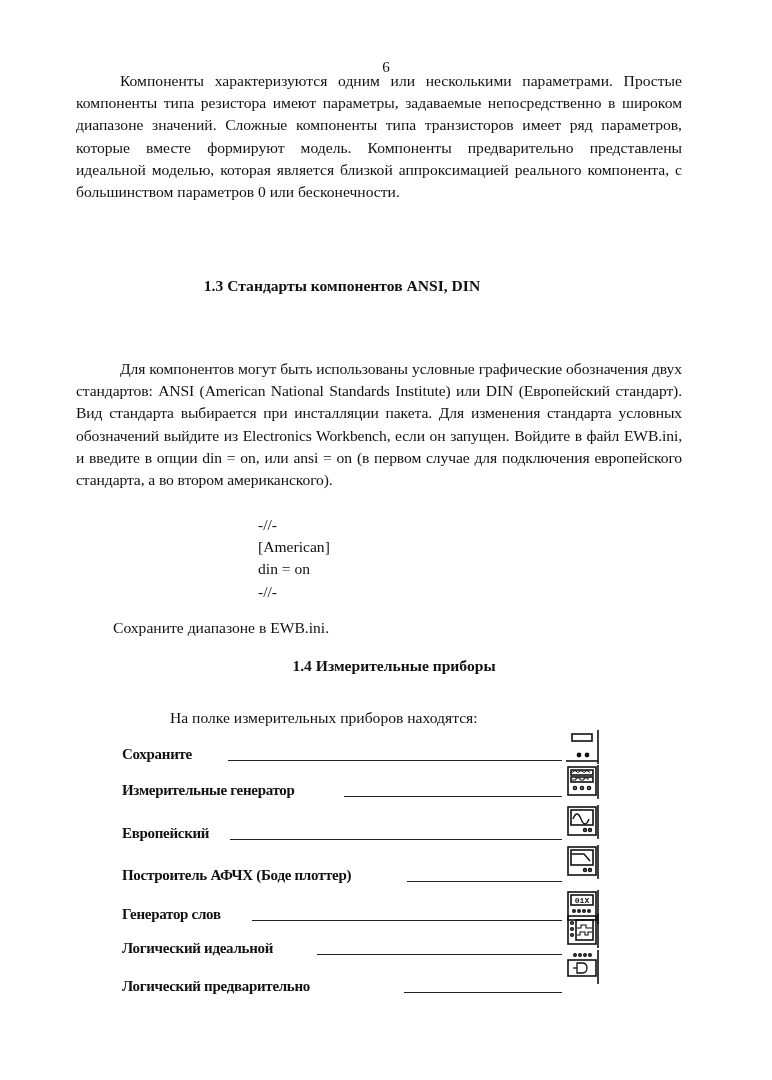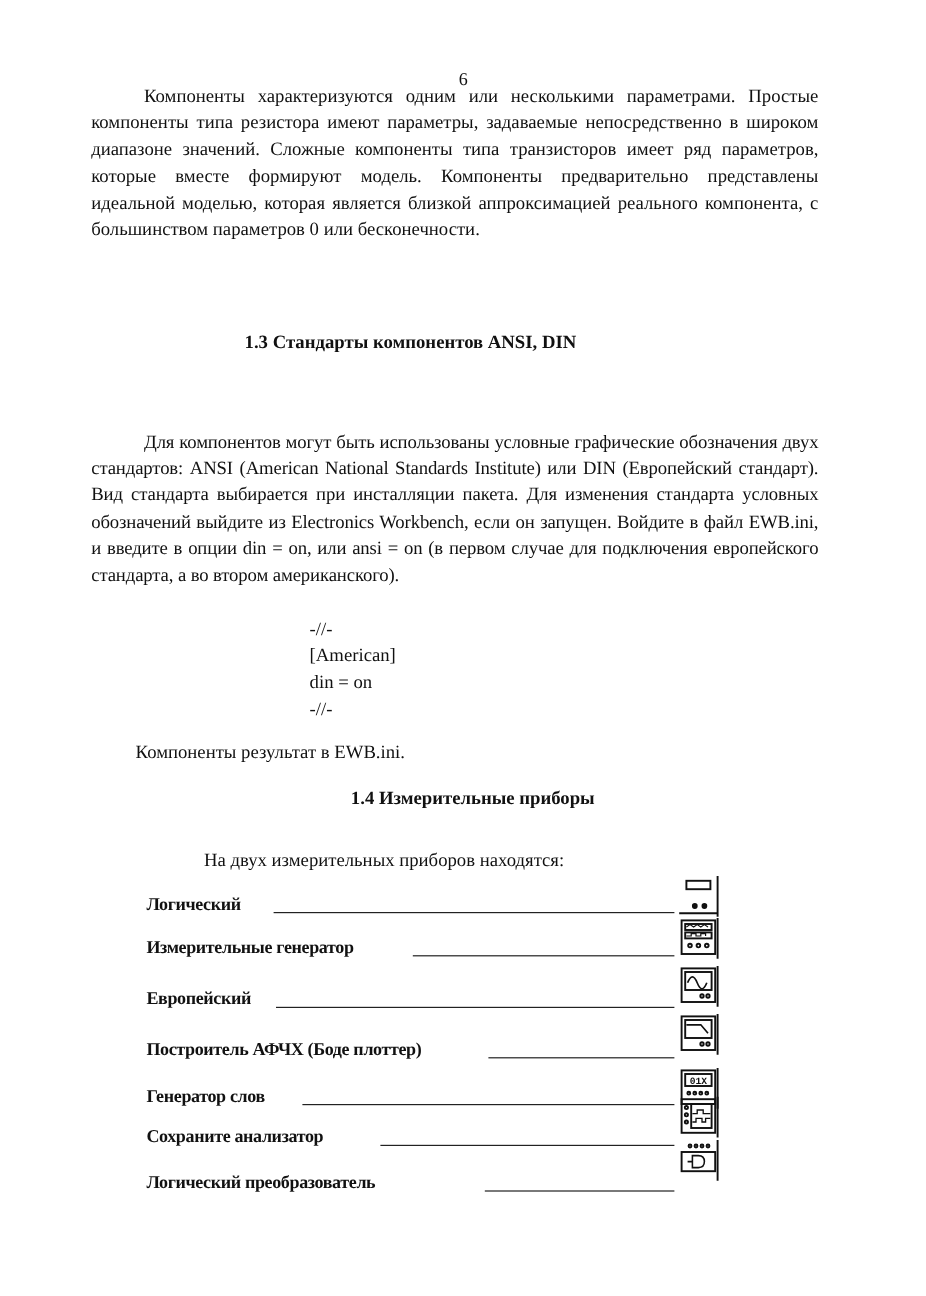--- a/index.html
+++ b/index.html
@@ -65,30 +65,30 @@
 
 <div class="para p2">Для компонентов могут быть использованы условные графические обозначения двух стандартов: ANSI (American National Standards Institute) или DIN (Европейский стандарт). Вид стандарта выбирается при инсталляции пакета. Для изменения стандарта условных обозначений выйдите из Electronics Workbench, если он запущен. Войдите в файл EWB.ini, и введите в опции din = on, или ansi = on (в первом случае для подключения европейского стандарта, а во втором американского).</div>
 
 <div class="code">
   <div>-//-</div>
   <div>[American]</div>
   <div>din = on</div>
   <div>-//-</div>
 </div>
 
-<div class="save">Компоненты результат в EWB.ini.</div>
+<div class="save">Сохраните диапазоне в EWB.ini.</div>
 
 <div class="heading h14">1.4  Измерительные приборы</div>
 
-<div class="intro">На двух измерительных приборов находятся:</div>
+<div class="intro">На полке измерительных приборов находятся:</div>
 
 <div class="instruments">
 
   <div class="inst-row" style="top:725px;">
-    <span class="inst-label">Логический</span>
+    <span class="inst-label">Сохраните</span>
     <span class="inst-line" style="left:106px;"></span>
   </div>
   <div class="inst-icon" style="top:728px;">
     <svg viewBox="0 0 40 38" fill="none" stroke="#111" stroke-width="1.6">
       <rect x="10" y="6" width="20" height="7"></rect>
       <circle cx="17" cy="27" r="1.6" fill="#111"></circle>
       <circle cx="25" cy="27" r="1.6" fill="#111"></circle>
       <line x1="36" y1="2" x2="36" y2="36"></line>
       <line x1="4" y1="33" x2="36" y2="33"></line>
     </svg>
@@ -153,38 +153,38 @@
       <text x="20" y="15" font-size="8" text-anchor="middle" fill="#111" stroke="none" font-family="Liberation Mono, monospace" font-weight="bold">01X</text>
       <circle cx="12" cy="23" r="1.2"></circle>
       <circle cx="17" cy="23" r="1.2"></circle>
       <circle cx="22" cy="23" r="1.2"></circle>
       <circle cx="27" cy="23" r="1.2"></circle>
       <line x1="36" y1="2" x2="36" y2="36"></line>
     </svg>
   </div>
 
   <div class="inst-row" style="top:919px;">
-    <span class="inst-label">Сохраните анализатор</span>
+    <span class="inst-label">Логический идеальной</span>
     <span class="inst-line" style="left:195px;"></span>
   </div>
   <div class="inst-icon" style="top:912px;">
     <svg viewBox="0 0 40 38" fill="none" stroke="#111" stroke-width="1.6">
       <rect x="6" y="4" width="28" height="28"></rect>
       <circle cx="10" cy="11" r="1.3"></circle>
       <circle cx="10" cy="17" r="1.3"></circle>
       <circle cx="10" cy="23" r="1.3"></circle>
       <rect x="14" y="8" width="17" height="20"></rect>
       <path d="M15 16 h4 v-3 h5 v3 h6" stroke-width="1.1"></path>
       <path d="M15 23 h3 v-3 h5 v3 h3 v-3 h4" stroke-width="1.1"></path>
       <line x1="36" y1="2" x2="36" y2="36"></line>
     </svg>
   </div>
 
   <div class="inst-row" style="top:957px;">
-    <span class="inst-label">Логический преобразователь</span>
+    <span class="inst-label">Логический предварительно</span>
     <span class="inst-line" style="left:282px;"></span>
   </div>
   <div class="inst-icon" style="top:948px;">
     <svg viewBox="0 0 40 38" fill="none" stroke="#111" stroke-width="1.6">
       <circle cx="13" cy="7" r="1.2"></circle>
       <circle cx="18" cy="7" r="1.2"></circle>
       <circle cx="23" cy="7" r="1.2"></circle>
       <circle cx="28" cy="7" r="1.2"></circle>
       <rect x="6" y="12" width="28" height="16"></rect>
       <path d="M15 15 h5 q5 0 5 5 q0 5 -5 5 h-5 z" stroke-width="1.3"></path>

